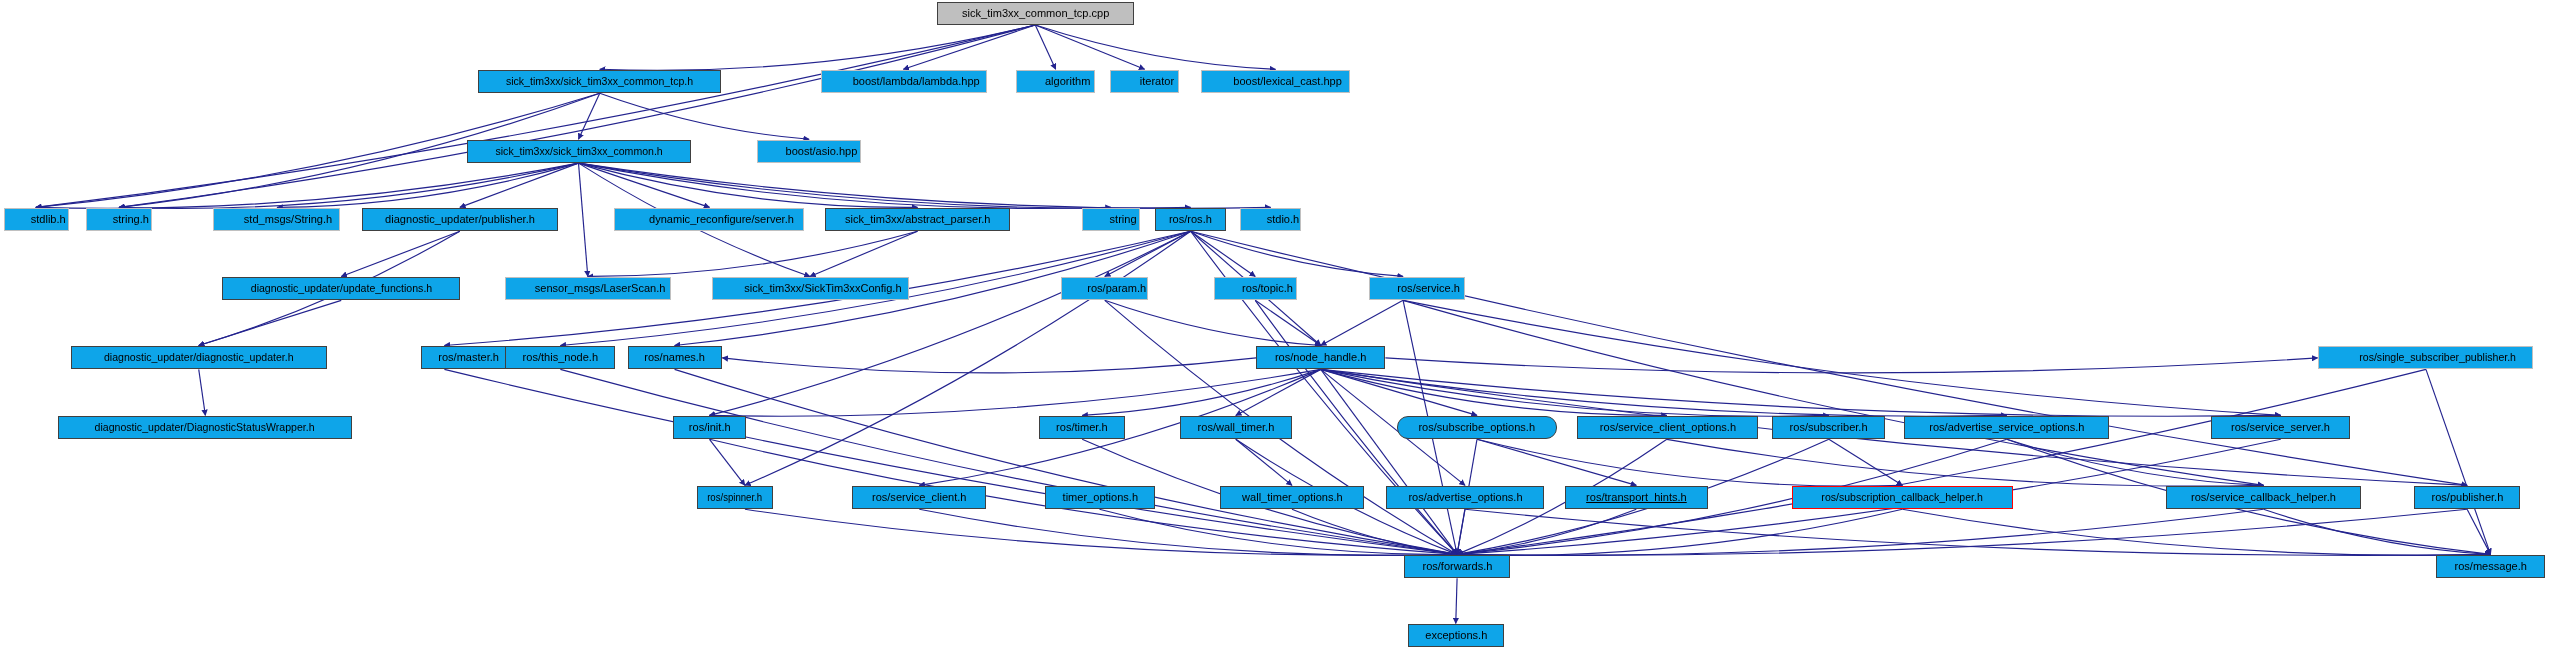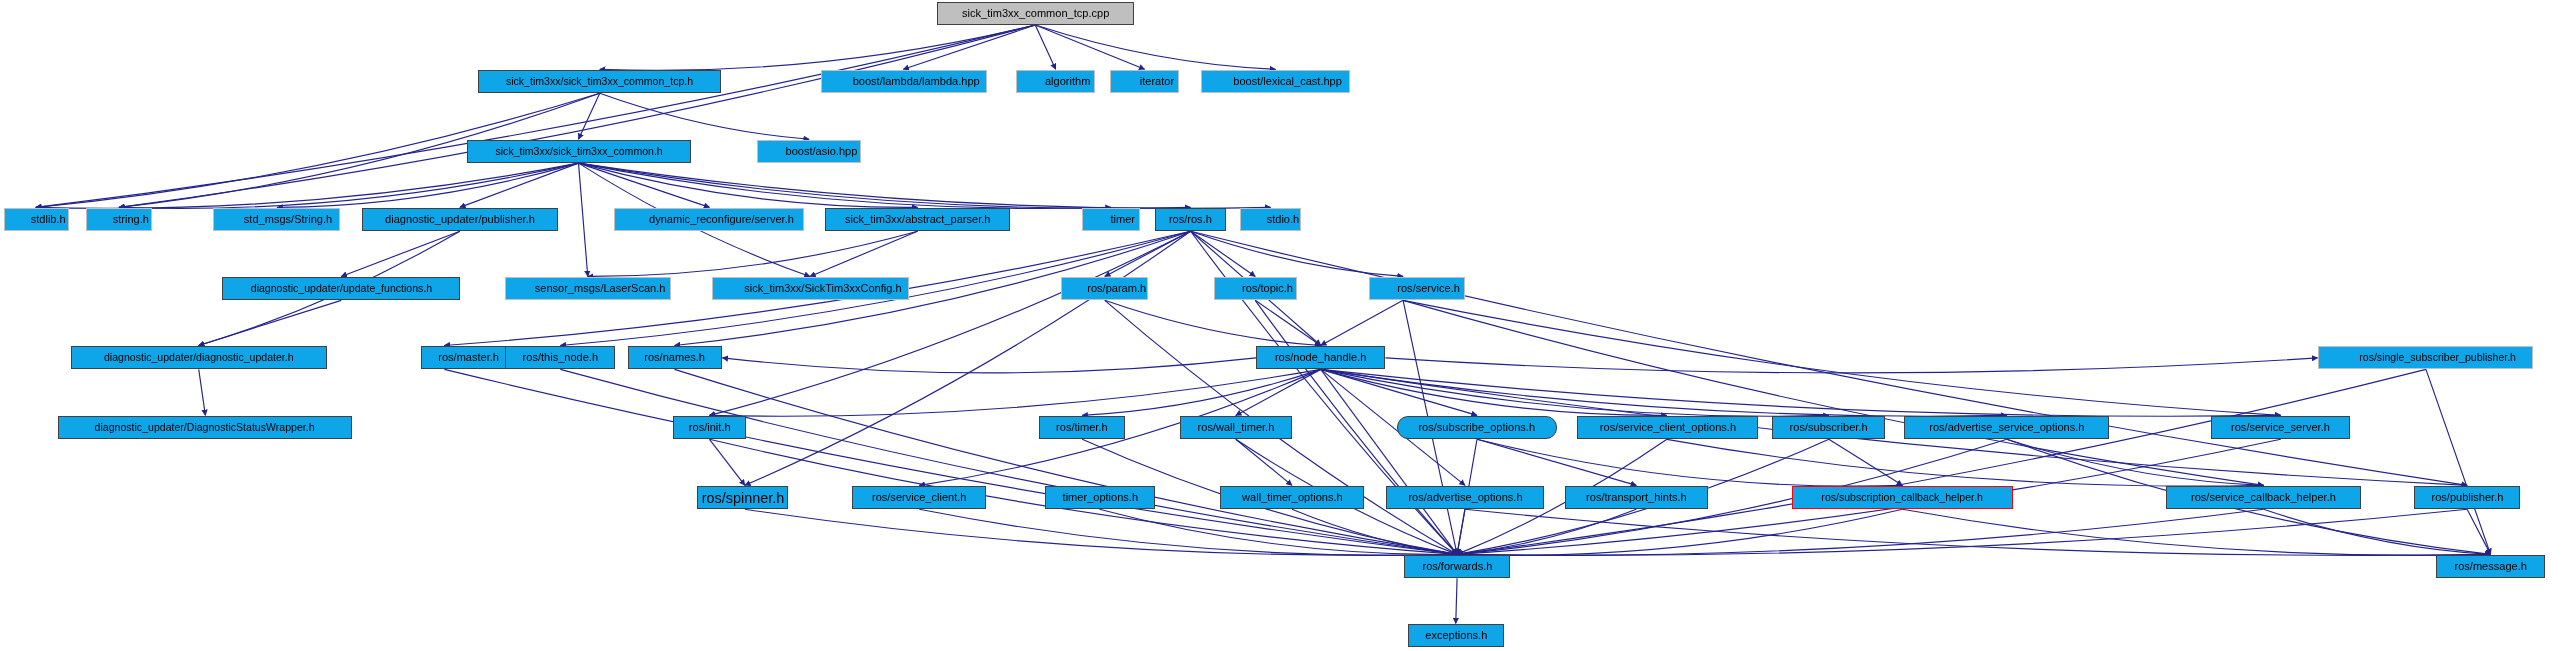--- a/index.html
+++ b/index.html
@@ -158,21 +158,21 @@
       <div class="node n-bold" style="left: 362px; top: 208px; width: 196px; height: 23px; font-size: 11.5px;">
         <span>diagnostic_updater/publisher.h</span>
       </div>
       <div class="node n-plain" style="left: 614px; top: 208px; width: 190px; height: 23px; font-size: 11.5px;">
         <span>dynamic_reconfigure/server.h</span>
       </div>
       <div class="node n-bold" style="left: 825px; top: 208px; width: 185px; height: 23px; font-size: 11.5px;">
         <span>sick_tim3xx/abstract_parser.h</span>
       </div>
       <div class="node n-plain" style="left: 1082px; top: 208px; width: 58px; height: 23px; font-size: 11.5px;">
-        <span>timer</span>
+        <span>string</span>
       </div>
       <div class="node n-bold" style="left: 1155px; top: 208px; width: 71px; height: 23px; font-size: 11.5px;">
         <span>ros/ros.h</span>
       </div>
       <div class="node n-plain" style="left: 1240px; top: 208px; width: 61px; height: 23px; font-size: 11.5px;">
         <span>stdio.h</span>
       </div>
       <div class="node n-bold" style="left: 222px; top: 277px; width: 238px; height: 23px; font-size: 11px;">
         <span>diagnostic_updater/update_functions.h</span>
       </div>
@@ -229,36 +229,36 @@
       </div>
       <div class="node n-bold" style="left: 1772px; top: 416px; width: 113px; height: 23px; font-size: 11.5px;">
         <span>ros/subscriber.h</span>
       </div>
       <div class="node n-bold" style="left: 1904px; top: 416px; width: 205px; height: 23px; font-size: 11.5px;">
         <span>ros/advertise_service_options.h</span>
       </div>
       <div class="node n-bold" style="left: 2211px; top: 416px; width: 139px; height: 23px; font-size: 11.5px;">
         <span>ros/service_server.h</span>
       </div>
-      <div class="node n-bold" style="left: 697px; top: 486px; width: 91px; height: 23px; font-size: 15px;">
+      <div class="node n-bold" style="left: 697px; top: 486px; width: 76px; height: 23px; font-size: 10px;">
         <span>ros/spinner.h</span>
       </div>
       <div class="node n-bold" style="left: 852px; top: 486px; width: 134px; height: 23px; font-size: 11.5px;">
         <span>ros/service_client.h</span>
       </div>
       <div class="node n-bold" style="left: 1045px; top: 486px; width: 110px; height: 23px; font-size: 11.5px;">
         <span>timer_options.h</span>
       </div>
       <div class="node n-bold" style="left: 1220px; top: 486px; width: 144px; height: 23px; font-size: 11.5px;">
         <span>wall_timer_options.h</span>
       </div>
       <div class="node n-bold" style="left: 1386px; top: 486px; width: 158px; height: 23px; font-size: 11.5px;">
         <span>ros/advertise_options.h</span>
       </div>
-      <div class="node n-bold" style="left: 1565px; top: 486px; width: 143px; height: 23px; font-size: 11.5px;">
+      <div class="node n-bold" style="left: 1565px; top: 486px; width: 143px; height: 23px; font-size: 11.5px; text-decoration: underline;">
         <span>ros/transport_hints.h</span>
       </div>
       <div class="node n-red" style="left: 1792px; top: 486px; width: 221px; height: 23px; font-size: 11px;">
         <span>ros/subscription_callback_helper.h</span>
       </div>
       <div class="node n-bold" style="left: 2166px; top: 486px; width: 195px; height: 23px; font-size: 11.5px;">
         <span>ros/service_callback_helper.h</span>
       </div>
       <div class="node n-bold" style="left: 2414px; top: 486px; width: 106px; height: 23px; font-size: 11.5px;">
         <span>ros/publisher.h</span>

